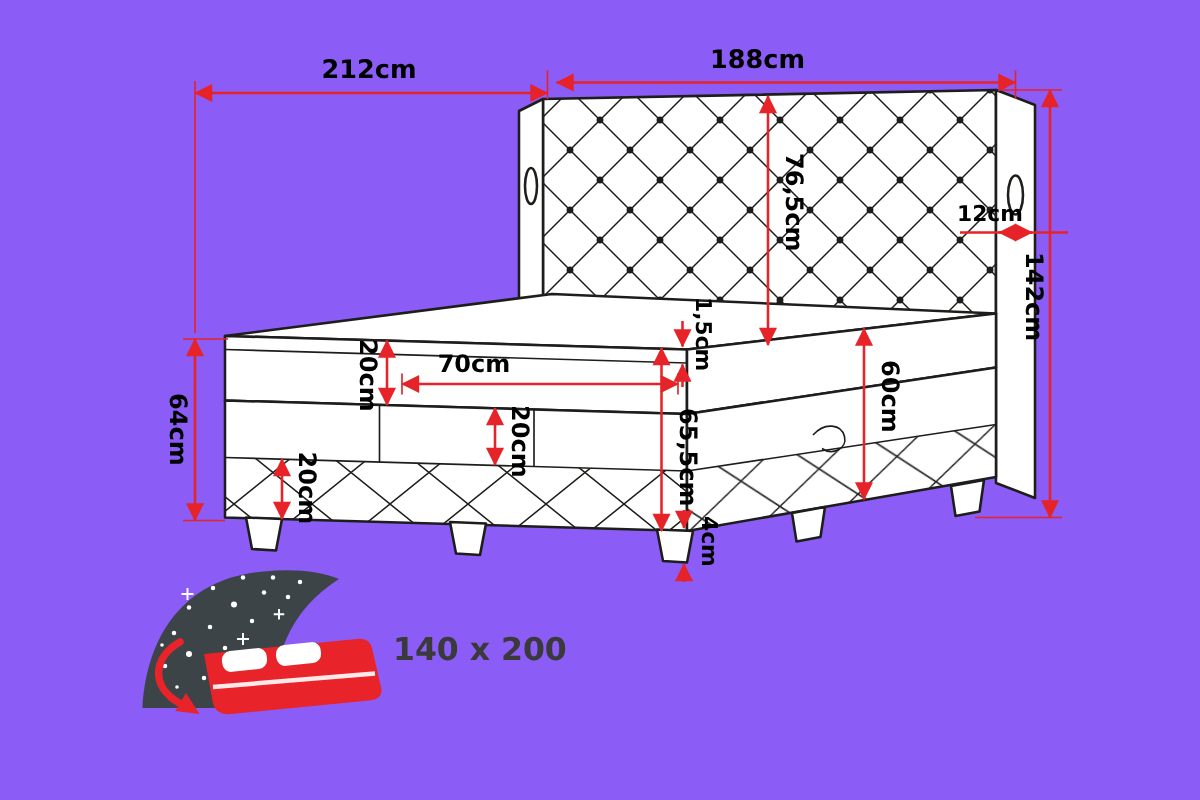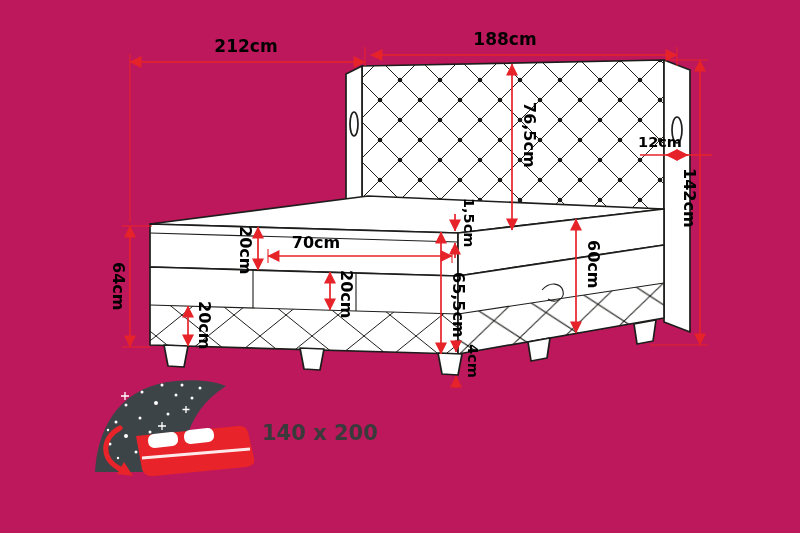--- a/index.html
+++ b/index.html
@@ -3,21 +3,21 @@
 <meta charset="utf-8">
 <style>
   :root{
     --accent:#e62329;
     --line:#1d1d1b;
     --icon-dark:#3d4448;
     --icon-red:#e8232a;
     --size-text:#3a3a3a;
   }
   html,body{margin:0;padding:0;background:#fff;}
-  .stage{position:relative;width:800px;height:533px;background:#be185d;overflow:hidden;
+  .stage{position:relative;width:800px;height:533px;background:#8b5cf6;overflow:hidden;
          font-family:"DejaVu Sans","Liberation Sans",sans-serif;}
   svg text{font-family:"DejaVu Sans","Liberation Sans",sans-serif;font-weight:700;fill:#000;}
   .lbl{font-size:16px;}
   .lbl-lg{font-size:17px;}
   .lbl-sm{font-size:14.5px;}
   .size-label{font-size:21px;font-weight:700;fill:var(--size-text);}
   .dim-line{stroke:var(--accent);stroke-width:1.7;fill:none;}
   .ext-line{stroke:var(--accent);stroke-width:1.1;fill:none;}
   .ah{fill:var(--accent);}
   .bed-outline{stroke:var(--line);stroke-width:1.7;fill:#fff;stroke-linejoin:round;}

